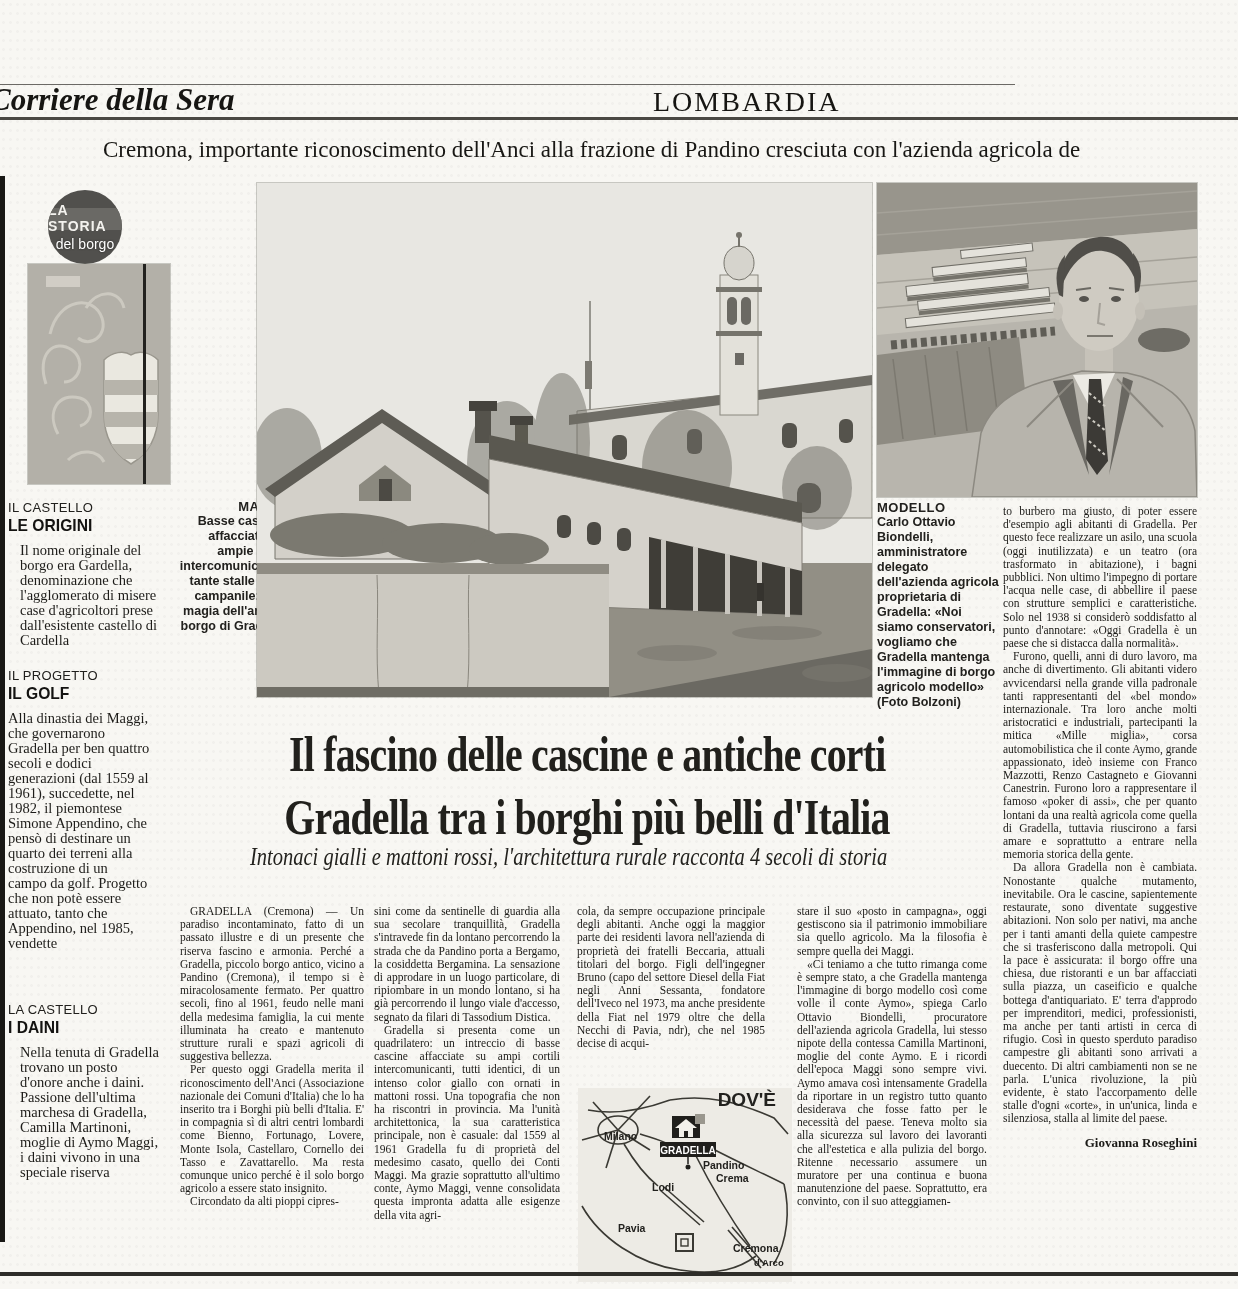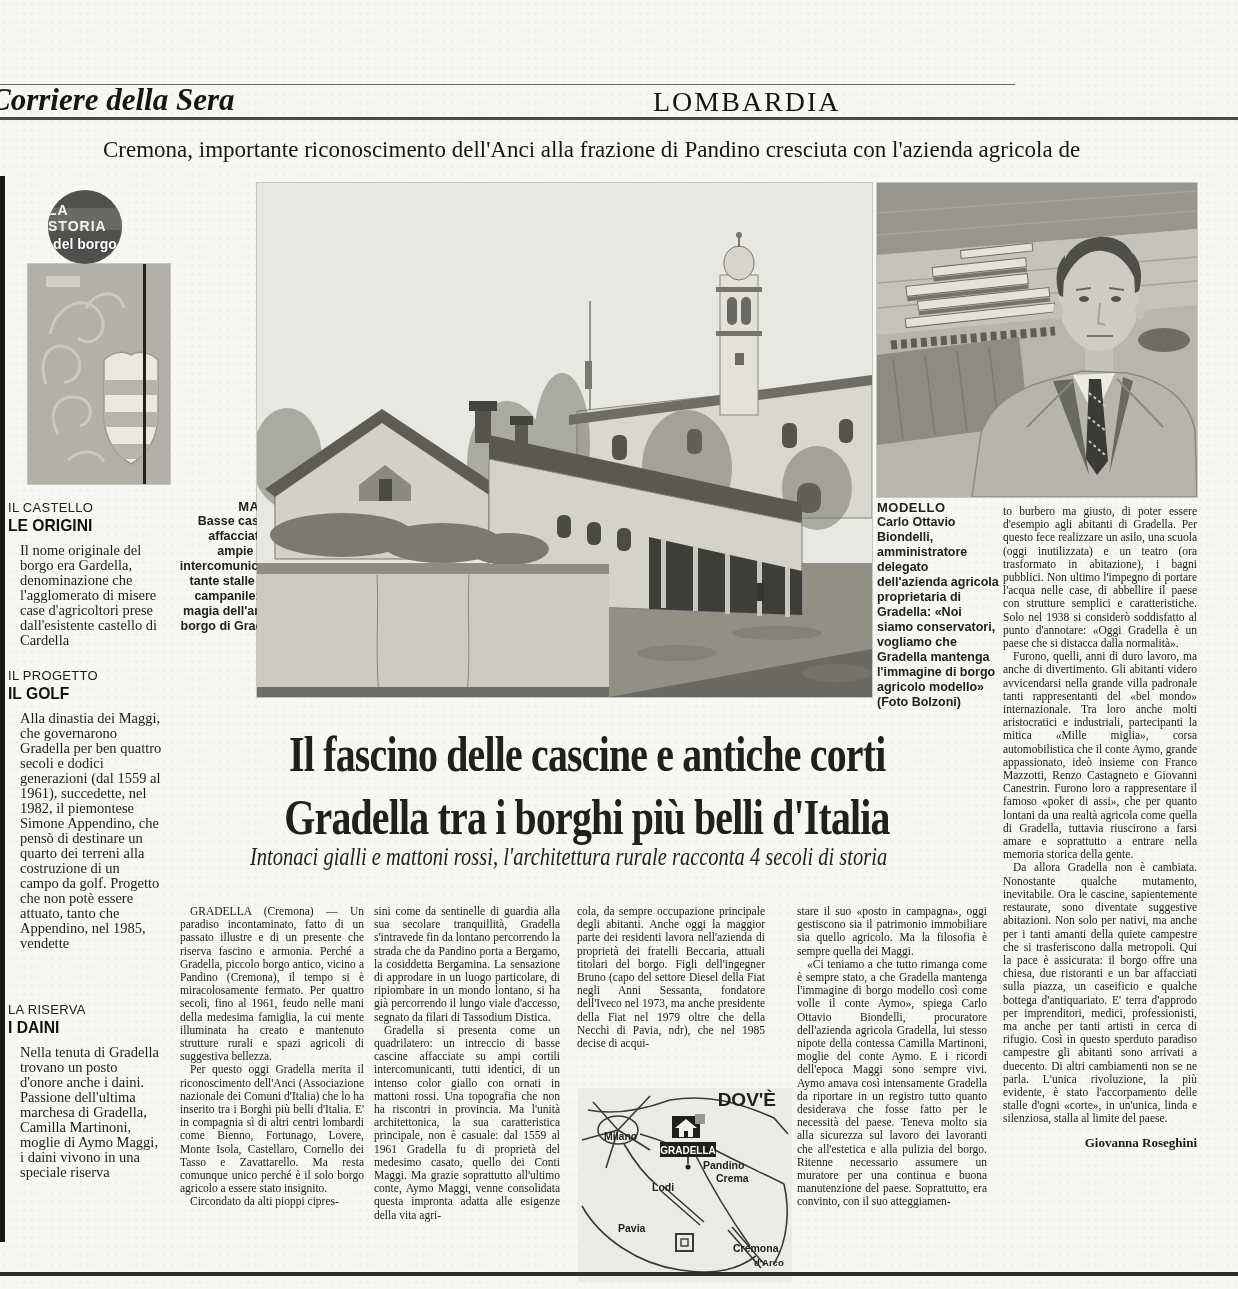--- a/index.html
+++ b/index.html
@@ -14,21 +14,21 @@
   .section-title{top:86px;left:653px;font-size:28px;letter-spacing:2px;color:#161512;}
   .rule-a{top:84px;left:0;width:1015px;height:1px;background:#6b6965;}
   .rule-b{top:117px;left:0;width:1238px;height:3px;background:#4a4843;}
   .strapline{top:137px;left:103px;width:1135px;font-size:23px;white-space:nowrap;overflow:hidden;color:#181714;}
   .left-edge{top:176px;left:0;width:5px;height:1066px;background:#191815;}
   
   .badge{top:190px;left:48px;width:74px;height:74px;border-radius:50%;background:#51504d;overflow:hidden;
          display:flex;flex-direction:column;align-items:center;justify-content:center;}
   .badge .band{position:absolute;top:18px;left:0;width:100%;height:22px;background:#6a6965;}
   .badge .l1{position:relative;color:#f4f3ef;font-size:14px;font-weight:bold;letter-spacing:1px;}
-  .badge .l2{position:relative;color:#ffffff;font-size:14px;font-weight:bold;text-shadow:0 0 2px #23221f;margin-top:2px;}
+  .badge .l2{position:relative;color:#ffffff;font-size:14px;font-weight:normal;text-shadow:0 0 2px #23221f;margin-top:2px;}
   
   .sb-kicker{font-family:"Liberation Sans",sans-serif;font-size:13px;color:#21201d;letter-spacing:.3px;white-space:nowrap;}
   .sb-title{font-family:"Liberation Sans",sans-serif;font-size:17px;font-weight:bold;color:#141311;
             transform:scaleX(.92);transform-origin:left;white-space:nowrap;margin-top:1px;}
   .sb-body{font-size:14.5px;line-height:15px;color:#1d1c19;width:142px;margin-top:7px;}
   
   .cap{font-family:"Liberation Sans",sans-serif;font-size:12.5px;line-height:15px;font-weight:bold;color:#22211e;}
   .cap .cap-title{font-size:13px;letter-spacing:.5px;}
   .cap-right{text-align:right;}
   
@@ -90,24 +90,24 @@
   </svg>
 
   <div class="abs" style="top:500px;left:8px">
     <div class="sb-kicker">IL CASTELLO</div>
     <div class="sb-title">LE ORIGINI</div>
     <div class="sb-body serif" style="margin-left:12px">Il nome originale del borgo era Gardella, denominazione che l'agglomerato di misere case d'agricoltori prese dall'esistente castello di Cardella</div>
   </div>
   <div class="abs" style="top:668px;left:8px">
     <div class="sb-kicker">IL PROGETTO</div>
     <div class="sb-title">IL GOLF</div>
-    <div class="sb-body serif" style="margin-left:12px">Alla dinastia dei Maggi, che governarono Gradella per ben quattro secoli e dodici generazioni (dal 1559 al 1961), succedette, nel 1982, il piemontese Simone Appendino, che pensò di destinare un quarto dei terreni alla costruzione di un campo da golf. Progetto che non potè essere attuato, tanto che Appendino, nel 1985, vendette</div>
+    <div class="sb-body serif" style="">Alla dinastia dei Maggi, che governarono Gradella per ben quattro secoli e dodici generazioni (dal 1559 al 1961), succedette, nel 1982, il piemontese Simone Appendino, che pensò di destinare un quarto dei terreni alla costruzione di un campo da golf. Progetto che non potè essere attuato, tanto che Appendino, nel 1985, vendette</div>
   </div>
   <div class="abs" style="top:1002px;left:8px">
-    <div class="sb-kicker">LA RISERVA</div>
+    <div class="sb-kicker">LA CASTELLO</div>
     <div class="sb-title">I DAINI</div>
     <div class="sb-body serif" style="margin-left:12px">Nella tenuta di Gradella trovano un posto d'onore anche i daini. Passione dell'ultima marchesa di Gradella, Camilla Martinoni, moglie di Aymo Maggi, i daini vivono in una speciale riserva</div>
   </div>
 
   <div class="abs cap cap-right" style="top:499px;left:172px;width:112px">
     <div class="cap-title">MAGIA</div>
     <div>Basse cascine affacciate su ampie corti intercomunicanti, tante stalle e un campanile: è la magia dell'antico borgo di Gradella</div>
   </div>
 
   <svg class="abs photo" style="top:183px;left:257px" width="615" height="514" viewBox="0 0 615 514">

